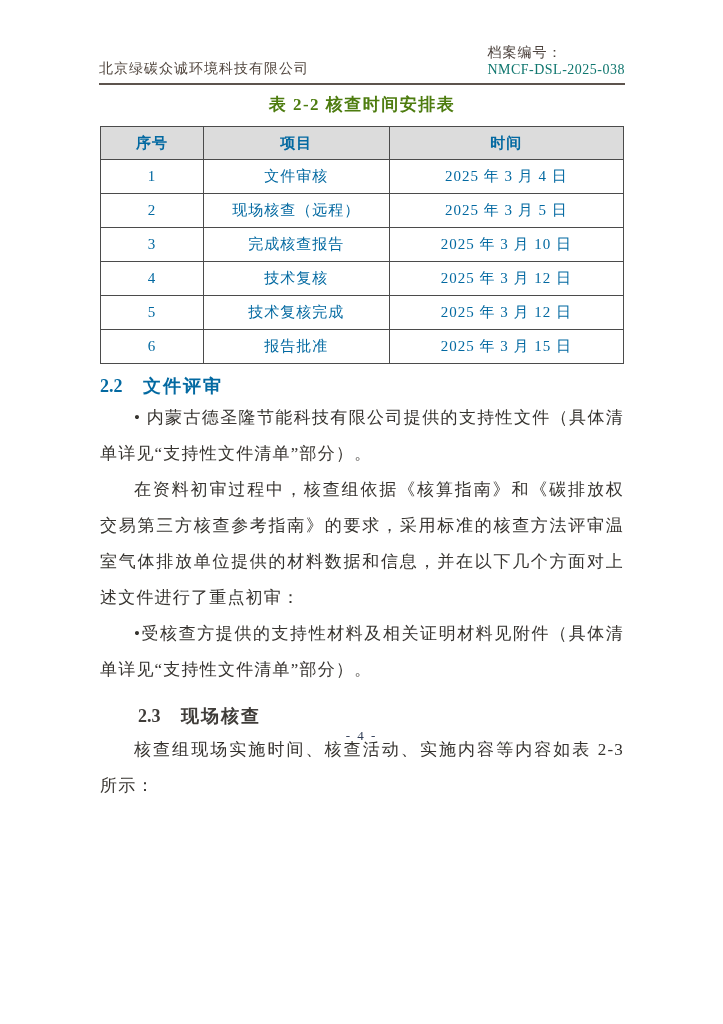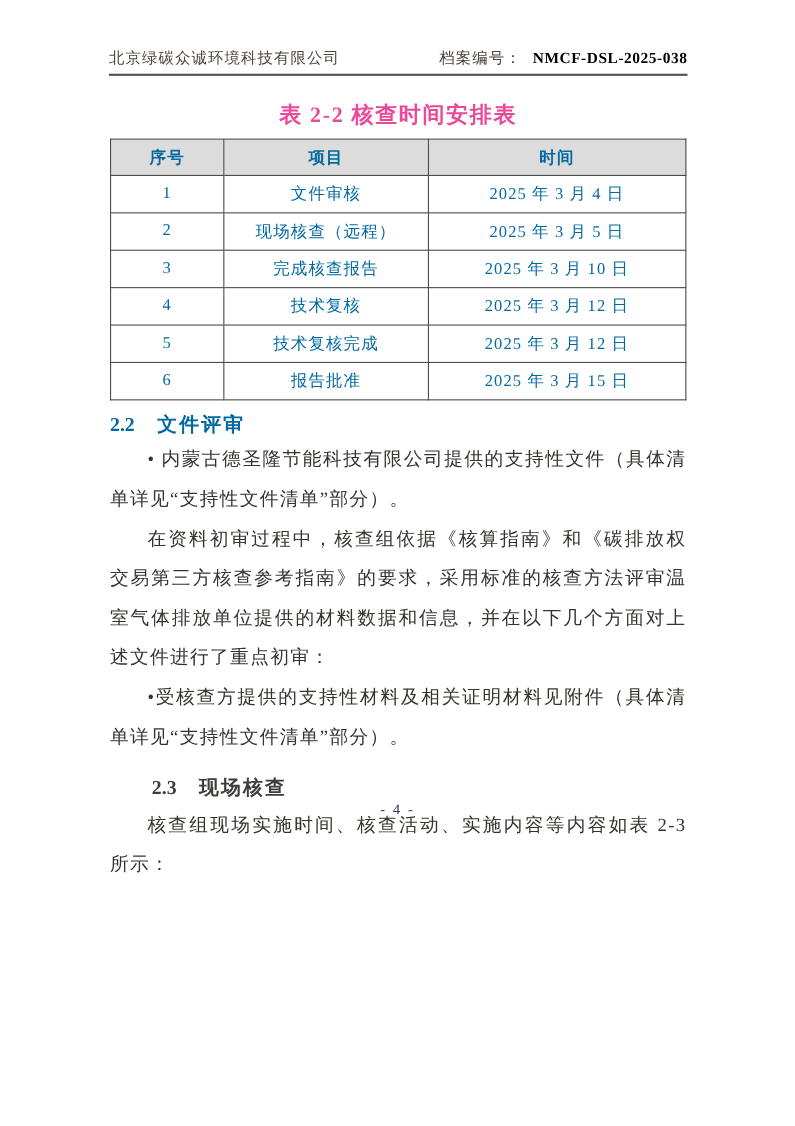--- a/index.html
+++ b/index.html
@@ -21,39 +21,39 @@
     left: 99px;
     width: 526px;
     display: flex;
     justify-content: space-between;
     align-items: flex-end;
     padding-bottom: 5px;
     border-bottom: 2px solid #5d544d;
     font-size: 14px;
   }
   .company { color: #50453d; letter-spacing: 1px; }
-  .archive { display: flex; align-items: flex-end; }
+  .archive { display: flex; align-items: flex-start; flex-direction: column; }
   .archive-label { color: #4a403b; letter-spacing: 1px; margin-right: 10px; }
-  .archive-number { color: #000000; font-weight: 700; letter-spacing: 0.5px; }
+  .archive-number { color: #0f766e; font-weight: 400; letter-spacing: 0.5px; }
 
   
   .content {
     position: absolute;
     top: 92px;
     left: 100px;
     width: 524px;
   }
   .table-title {
     text-align: center;
     font-weight: bold;
-    font-size: 20px;
+    font-size: 17px;
     letter-spacing: 1.5px;
     line-height: 26px;
     margin: 0 0 8px 0;
-    color: #ec4899;
+    color: #4d7c0f;
   }
   table.schedule {
     width: 100%;
     border-collapse: collapse;
     table-layout: fixed;
   }
   table.schedule th, table.schedule td {
     border: 1.6px solid #4b4b4b;
     text-align: center;
     vertical-align: middle;

